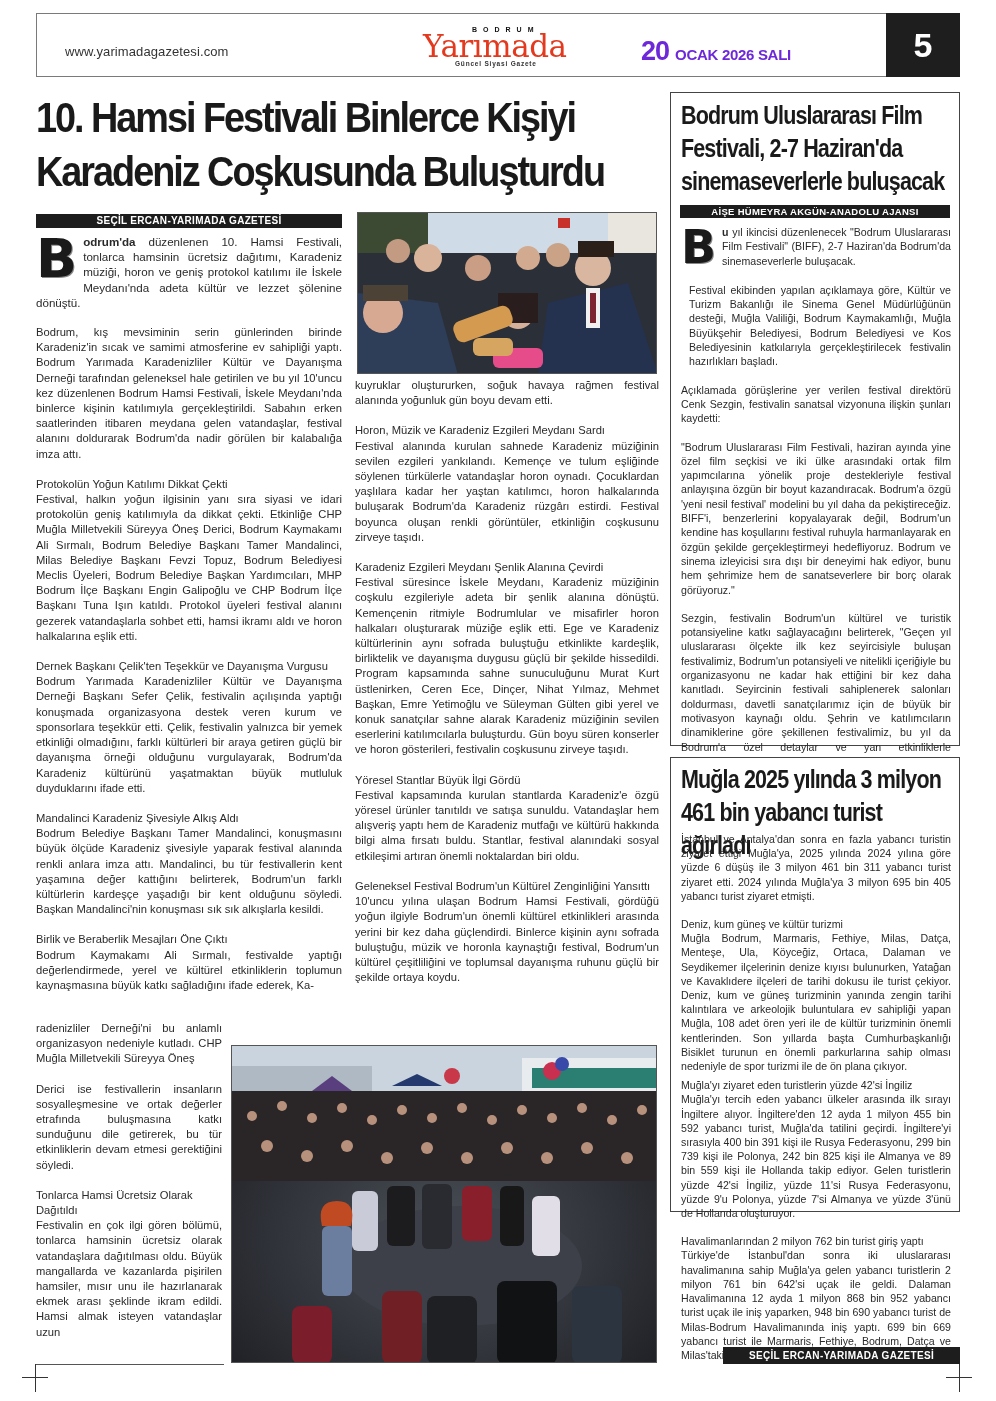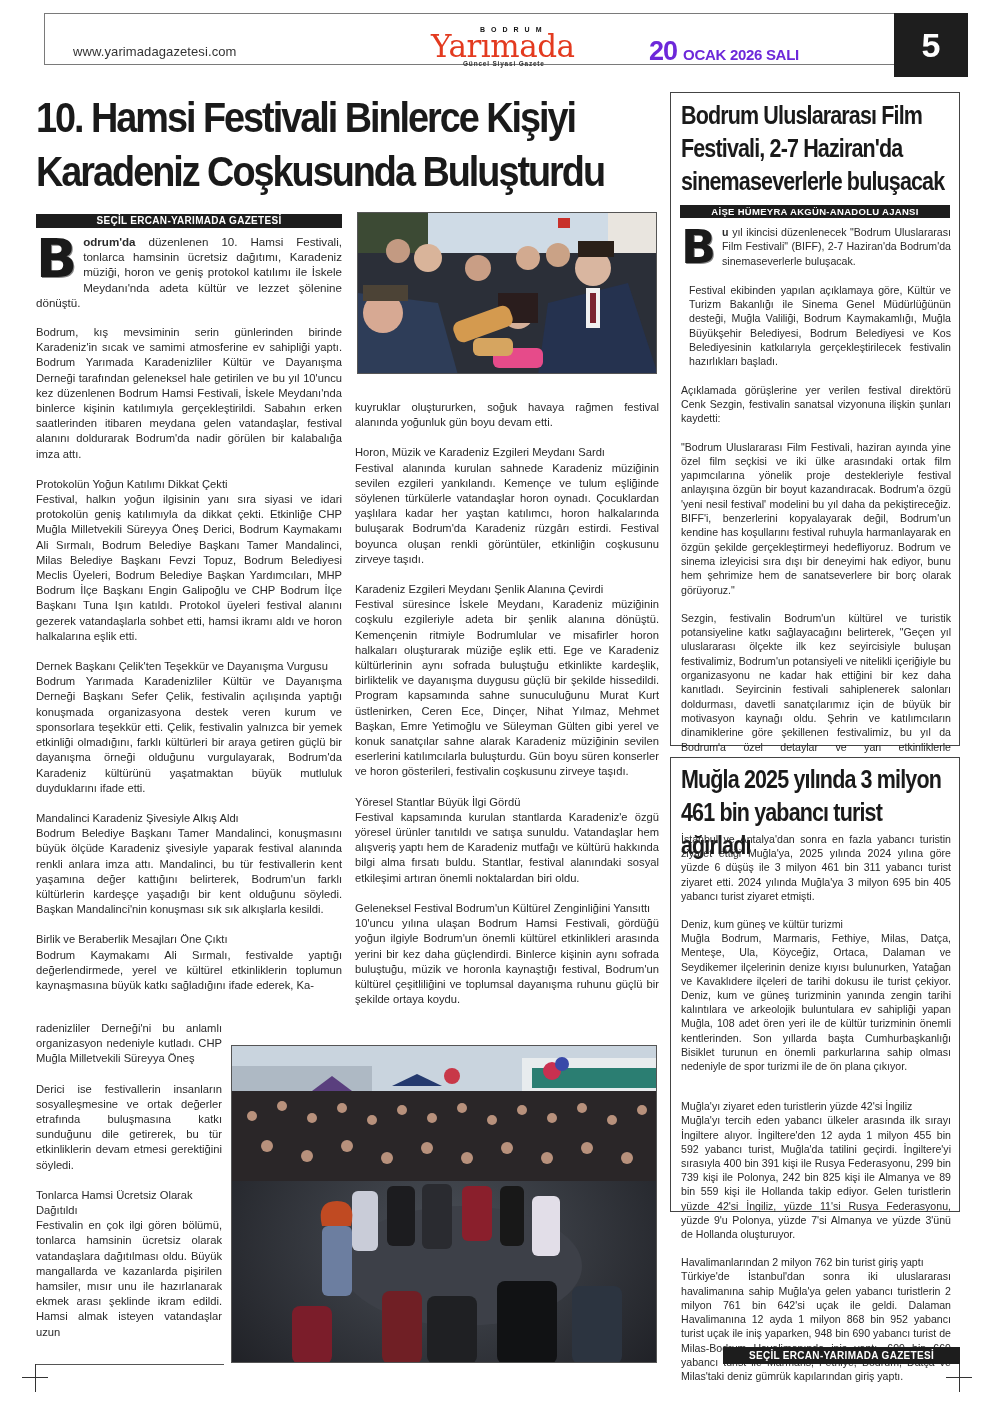--- a/index.html
+++ b/index.html
@@ -1,21 +1,21 @@
 <!DOCTYPE html>
 <html><head>
   <meta charset="utf-8">
   <style>
     * { box-sizing: border-box; margin: 0; padding: 0; }
     html, body { width: 996px; height: 1401px; background: #ffffff; overflow: hidden; }
     body { position: relative; font-family: "Liberation Sans", sans-serif; color: #222; }
 
     
-    .masthead { position: absolute; left: 36px; top: 13px; width: 924px; height: 52px;
-      border: 1px solid #7a7a7a; background: #fff; margin-left: 8px; }
+    .masthead { position: absolute; left: 36px; top: 13px; width: 924px; height: 64px;
+      border: 1px solid #7a7a7a; background: #fff; }
     .masthead .url { position: absolute; left: 28px; top: 30px; font-size: 13px; color: #333; letter-spacing: 0.1px; }
     .logo { position: absolute; left: 383px; top: 12px; width: 170px; height: 46px; }
     .logo .small-top { position: absolute; left: 52px; top: 0; font-size: 7px; font-weight: bold; letter-spacing: 6px; color: #111; }
     .logo .big { position: absolute; left: 3px; top: 4px; font-family: "DejaVu Serif", serif; font-size: 31px; color: #e33a1f; letter-spacing: -0.5px; line-height: 32px; }
     .logo .sub { position: absolute; left: 35px; top: 34px; font-size: 6.5px; font-weight: bold; letter-spacing: 0.8px; color: #333; }
     .date { position: absolute; left: 604px; top: 22px; font-weight: bold; color: #6d28d9; }
     .date .day { font-size: 27px; letter-spacing: -1px; }
     .date .rest { font-size: 15px; margin-left: 6px; letter-spacing: -0.3px; }
     .pagenum { position: absolute; right: -1px; top: -1px; width: 74px; height: 64px; background: #1e1e1e; color: #fff;
       font-weight: bold; font-size: 34px; display: flex; align-items: center; justify-content: center; }
@@ -121,21 +121,21 @@
     <rect x="232" y="80" width="6" height="30" fill="#7c2430"></rect>
     <rect x="135" y="135" width="50" height="20" rx="6" fill="#e64b8a"></rect>
     <rect x="95" y="100" width="60" height="22" rx="8" fill="#d49a4f" transform="rotate(-20 125 111)"></rect>
     <rect x="115" y="125" width="40" height="18" rx="6" fill="#d6a560"></rect>
     <path d="M0 80 L80 90 L100 162 L0 162 Z" fill="#2e3d58"></path>
     <circle cx="25" cy="100" r="20" fill="#d7a993"></circle>
     <rect x="5" y="72" width="45" height="16" fill="#4c4336"></rect>
   </svg>
 </div>
 
-<div class="col" style="left:355px; top:400px; width:304px;">
+<div class="col" style="left:355px; top:378px; width:304px;">
   <p>kuyruklar oluştururken, soğuk havaya rağmen festival alanında yoğunluk gün boyu devam etti.</p>
   <p>
     <span class="subhead">Horon, Müzik ve Karadeniz Ezgileri Meydanı Sardı</span>
     <span>Festival alanında kurulan sahnede Karadeniz müziğinin sevilen ezgileri yankılandı. Kemençe ve tulum eşliğinde söylenen türkülerle vatandaşlar horon oynadı. Çocuklardan yaşlılara kadar her yaştan katılımcı, horon halkalarında buluşarak Bodrum'da Karadeniz rüzgârı estirdi. Festival boyunca oluşan renkli görüntüler, etkinliğin coşkusunu zirveye taşıdı.</span>
   </p>
   <p>
     <span class="subhead">Karadeniz Ezgileri Meydanı Şenlik Alanına Çevirdi</span>
     <span>Festival süresince İskele Meydanı, Karadeniz müziğinin coşkulu ezgileriyle adeta bir şenlik alanına dönüştü. Kemençenin ritmiyle Bodrumlular ve misafirler horon halkaları oluşturarak müziğe eşlik etti. Ege ve Karadeniz kültürlerinin aynı sofrada buluştuğu etkinlikte kardeşlik, birliktelik ve dayanışma duygusu güçlü bir şekilde hissedildi. Program kapsamında sahne sunuculuğunu Murat Kurt üstlenirken, Ceren Ece, Dinçer, Nihat Yılmaz, Mehmet Başkan, Emre Yetimoğlu ve Süleyman Gülten gibi yerel ve konuk sanatçılar sahne alarak Karadeniz müziğinin sevilen eserlerini katılımcılarla buluşturdu. Gün boyu süren konserler ve horon gösterileri, festivalin coşkusunu zirveye taşıdı.</span>
   </p>
   <p>
@@ -221,21 +221,21 @@
     <p style="margin-bottom:14px;">Açıklamada görüşlerine yer verilen festival direktörü Cenk Sezgin, festivalin sanatsal vizyonuna ilişkin şunları kaydetti:</p>
     <p style="margin-bottom:14px;">"Bodrum Uluslararası Film Festivali, haziran ayında yine özel film seçkisi ve iki ülke arasındaki ortak film yapımcılarına yönelik proje destekleriyle festival anlayışına özgün bir boyut kazandıracak. Bodrum'a özgü 'yeni nesil festival' modelini bu yıl daha da pekiştireceğiz. BIFF'i, benzerlerini kopyalayarak değil, Bodrum'un kendine has koşullarını festival ruhuyla harmanlayarak en özgün şekilde gerçekleştirmeyi hedefliyoruz. Bodrum ve sinema izleyicisi sıra dışı bir deneyimi hak ediyor, bunu hem şehrimize hem de sanatseverlere bir borç olarak görüyoruz."</p>
     <p style="margin-bottom:0;">Sezgin, festivalin Bodrum'un kültürel ve turistik potansiyeline katkı sağlayacağını belirterek, "Geçen yıl uluslararası ölçekte ilk kez seyircisiyle buluşan festivalimiz, Bodrum'un potansiyeli ve nitelikli içeriğiyle bu organizasyonu ne kadar hak ettiğini bir kez daha kanıtladı. Seyircinin festivali sahiplenerek salonları doldurması, davetli sanatçılarımız için de büyük bir motivasyon kaynağı oldu. Şehrin ve katılımcıların dinamiklerine göre şekillenen festivalimiz, bu yıl da Bodrum'a özel detaylar ve yan etkinliklerle sinemaseverlerle buluşacak." ifadelerini kullandı.</p>
   </div>
 </div>
 
 <div class="box" style="left:670px; top:757px; width:290px; height:455px;">
   <div class="box-title" style="left:10px; top:5px; width:318px; font-size:25px; line-height:33px;">Muğla 2025 yılında 3 milyon 461 bin yabancı turist ağırladı</div>
   <div class="col" style="left:10px; top:74px; width:270px; font-size:10.6px; line-height:14.2px;">
     <p style="margin-bottom:14px;">İstanbul ve Antalya'dan sonra en fazla yabancı turistin ziyaret ettiği Muğla'ya, 2025 yılında 2024 yılına göre yüzde 6 düşüş ile 3 milyon 461 bin 311 yabancı turist ziyaret etti. 2024 yılında Muğla'ya 3 milyon 695 bin 405 yabancı turist ziyaret etmişti.</p>
-    <p style="margin-bottom:26px;">
+    <p style="margin-bottom:5px;">
       <span class="subhead">Deniz, kum güneş ve kültür turizmi</span>
       <span>Muğla Bodrum, Marmaris, Fethiye, Milas, Datça, Menteşe, Ula, Köyceğiz, Ortaca, Dalaman ve Seydikemer ilçelerinin denize kıyısı bulunurken, Yatağan ve Kavaklıdere ilçeleri de tarihi dokusu ile turist çekiyor. Deniz, kum ve güneş turizminin yanında zengin tarihi kalıntılara ve arkeolojik buluntulara ev sahipliği yapan Muğla, 108 adet ören yeri ile de kültür turizminin önemli kentlerinden. Son yıllarda başta Cumhurbaşkanlığı Bisiklet turunun en önemli parkurlarına sahip olması nedeniyle de spor turizmi ile de ön plana çıkıyor.</span>
     </p>
     <p style="margin-bottom:14px;">
       <span class="subhead">Muğla'yı ziyaret eden turistlerin yüzde 42'si İngiliz</span>
       <span>Muğla'yı tercih eden yabancı ülkeler arasında ilk sırayı İngiltere alıyor. İngiltere'den 12 ayda 1 milyon 455 bin 592 yabancı turist, Muğla'da tatilini geçirdi. İngiltere'yi sırasıyla 400 bin 391 kişi ile Rusya Federasyonu, 299 bin 739 kişi ile Polonya, 242 bin 825 kişi ile Almanya ve 89 bin 559 kişi ile Hollanda takip ediyor. Gelen turistlerin yüzde 42'si İngiliz, yüzde 11'si Rusya Federasyonu, yüzde 9'u Polonya, yüzde 7'si Almanya ve yüzde 3'ünü de Hollanda oluşturuyor.</span>
     </p>
     <p style="margin-bottom:0;">
       <span class="subhead">Havalimanlarından 2 milyon 762 bin turist giriş yaptı</span>
       <span>Türkiye'de İstanbul'dan sonra iki uluslararası havalimanına sahip Muğla'ya gelen yabancı turistlerin 2 milyon 761 bin 642'si uçak ile geldi. Dalaman Havalimanına 12 ayda 1 milyon 868 bin 952 yabancı turist uçak ile iniş yaparken, 948 bin 690 yabancı turist de Milas-Bodrum Havalimanında iniş yaptı. 699 bin 669 yabancı turist ile Marmaris, Fethiye, Bodrum, Datça ve Milas'taki deniz gümrük kapılarından giriş yaptı.</span>

